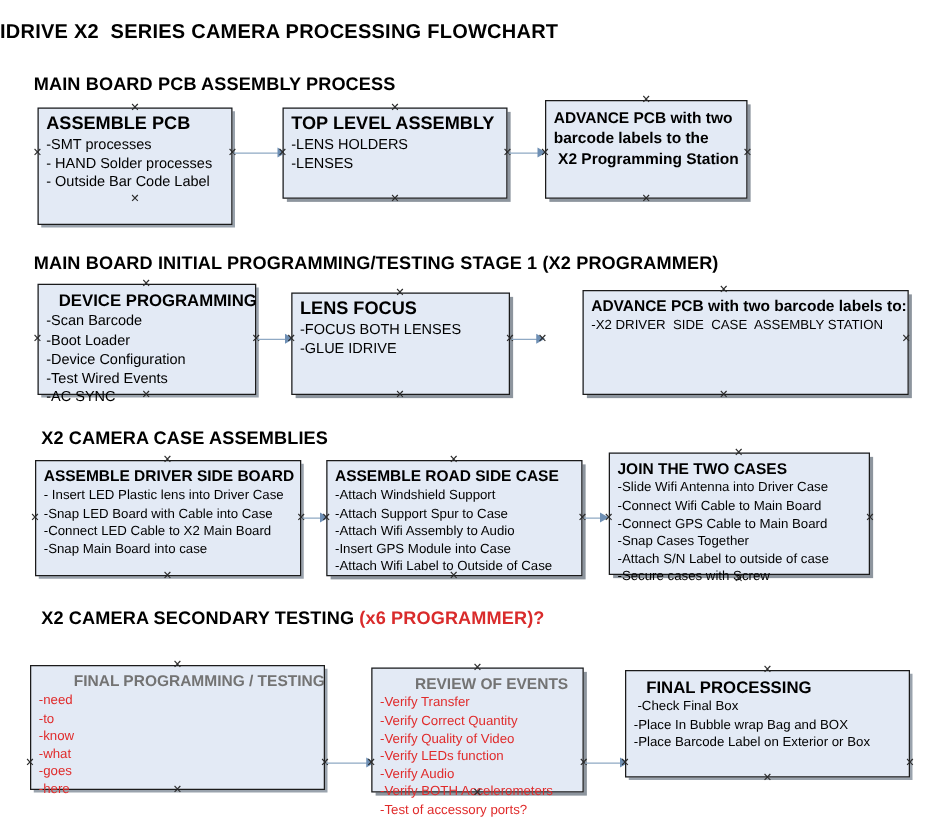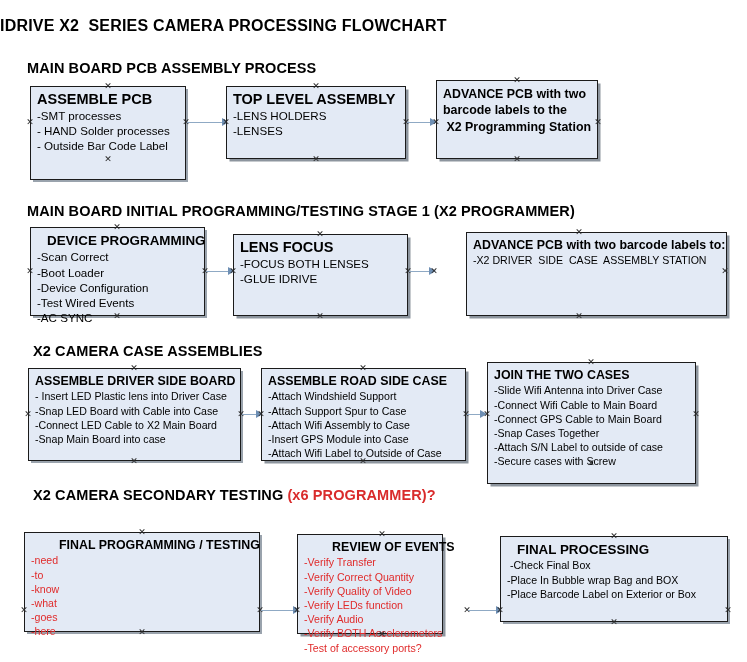--- a/index.html
+++ b/index.html
@@ -33,21 +33,21 @@
   .box.shadowed{
     border:1.3px solid #1b1b1b;
     box-shadow:3px 3px 0 -0.5px #8d959e;
   }
   .box .btitle{
     display:block;font-weight:bold;color:#000;white-space:pre;
   }
   .box .bline{
     display:block;color:#000;white-space:pre;
   }
-  .box.red .btitle{color:#000000;padding-left:28px;}
+  .box.red .btitle{color:#737373;padding-left:28px;}
   .box.red .bline{color:#e02b2b;}
 
   .pad{position:absolute;left:6px;top:4px;right:3px;}
 
   
   .t15{font-size:14.5px;line-height:16.5px;}
   .t12{font-size:11.6px;line-height:15.2px;}
   .t11{font-size:10.6px;line-height:14.2px;}
   .t13{font-size:12.4px;line-height:16.4px;}
   .t14{font-size:13.4px;line-height:17.4px;margin-left:10px;}
@@ -119,21 +119,21 @@
   <span class="hx" style="left:517px;top:80px;"></span>
   <span class="hx" style="left:517px;top:159px;"></span>
   <span class="hx" style="left:436px;top:122px;"></span>
   <span class="hx" style="left:598px;top:122px;"></span>
 
   <div class="section-title" style="left:27px;top:203px;">MAIN BOARD INITIAL PROGRAMMING/TESTING STAGE 1 (X2 PROGRAMMER)</div>
 
   <div class="box" style="left:30px;top:227px;width:175px;height:89px;">
     <div class="pad">
       <span class="btitle t14">DEVICE PROGRAMMING</span>
-      <span class="bline t12">-Scan Correct</span>
+      <span class="bline t12">-Scan Barcode</span>
       <span class="bline t12">-Boot Loader</span>
       <span class="bline t12">-Device Configuration</span>
       <span class="bline t12">-Test Wired Events</span>
       <span class="bline t12">-AC SYNC</span>
     </div>
   </div>
   <span class="hx" style="left:117px;top:227px;"></span>
   <span class="hx" style="left:117px;top:316px;"></span>
   <span class="hx" style="left:30px;top:271px;"></span>
   <span class="hx" style="left:205px;top:271px;"></span>
@@ -184,34 +184,34 @@
   <span class="hx" style="left:241px;top:414px;"></span>
 
   <div class="conn" style="left:242px;top:414px;width:16px;"></div>
   <div class="arrow" style="left:256px;top:409.5px;"></div>
 
   <div class="box shadowed" style="left:261px;top:368px;width:205px;height:93px;">
     <div class="pad">
       <span class="btitle t13">ASSEMBLE ROAD SIDE CASE</span>
       <span class="bline t11">-Attach Windshield Support</span>
       <span class="bline t11">-Attach Support Spur to Case</span>
-      <span class="bline t11">-Attach Wifi Assembly to Case</span>
+      <span class="bline t11">-Attach Wifi Assembly to Audio</span>
       <span class="bline t11">-Insert GPS Module into Case</span>
       <span class="bline t11">-Attach Wifi Label to Outside of Case</span>
     </div>
   </div>
   <span class="hx" style="left:363px;top:368px;"></span>
   <span class="hx" style="left:363px;top:461px;"></span>
   <span class="hx" style="left:261px;top:414px;"></span>
   <span class="hx" style="left:466px;top:414px;"></span>
 
   <div class="conn" style="left:467px;top:414px;width:15px;"></div>
   <div class="arrow" style="left:480px;top:409.5px;"></div>
 
-  <div class="box shadowed" style="left:487px;top:362px;width:209px;height:122px;">
+  <div class="box shadowed" style="left:487px;top:362px;width:209px;height:98px;">
     <div class="pad">
       <span class="btitle t13">JOIN THE TWO CASES</span>
       <span class="bline t11">-Slide Wifi Antenna into Driver Case</span>
       <span class="bline t11">-Connect Wifi Cable to Main Board</span>
       <span class="bline t11">-Connect GPS Cable to Main Board</span>
       <span class="bline t11">-Snap Cases Together</span>
       <span class="bline t11">-Attach S/N Label to outside of case</span>
       <span class="bline t11">-Secure cases with Screw</span>
     </div>
   </div>
@@ -234,21 +234,21 @@
     </div>
   </div>
   <span class="hx" style="left:142px;top:532px;"></span>
   <span class="hx" style="left:142px;top:632px;"></span>
   <span class="hx" style="left:24px;top:610px;"></span>
   <span class="hx" style="left:260px;top:610px;"></span>
 
   <div class="conn" style="left:261px;top:610px;width:34px;"></div>
   <div class="arrow" style="left:293px;top:605.5px;"></div>
 
-  <div class="box red shadowed" style="left:297px;top:534px;width:146px;height:100px;">
+  <div class="box red shadowed" style="left:297px;top:534px;width:170px;height:100px;">
     <div class="pad">
       <span class="btitle t13">REVIEW OF EVENTS</span>
       <span class="bline t11">-Verify Transfer</span>
       <span class="bline t11">-Verify Correct Quantity</span>
       <span class="bline t11">-Verify Quality of Video</span>
       <span class="bline t11">-Verify LEDs function</span>
       <span class="bline t11">-Verify Audio</span>
       <span class="bline t11">-Verify BOTH Accelerometers</span>
       <span class="bline t11">-Test of accessory ports?</span>
     </div>

